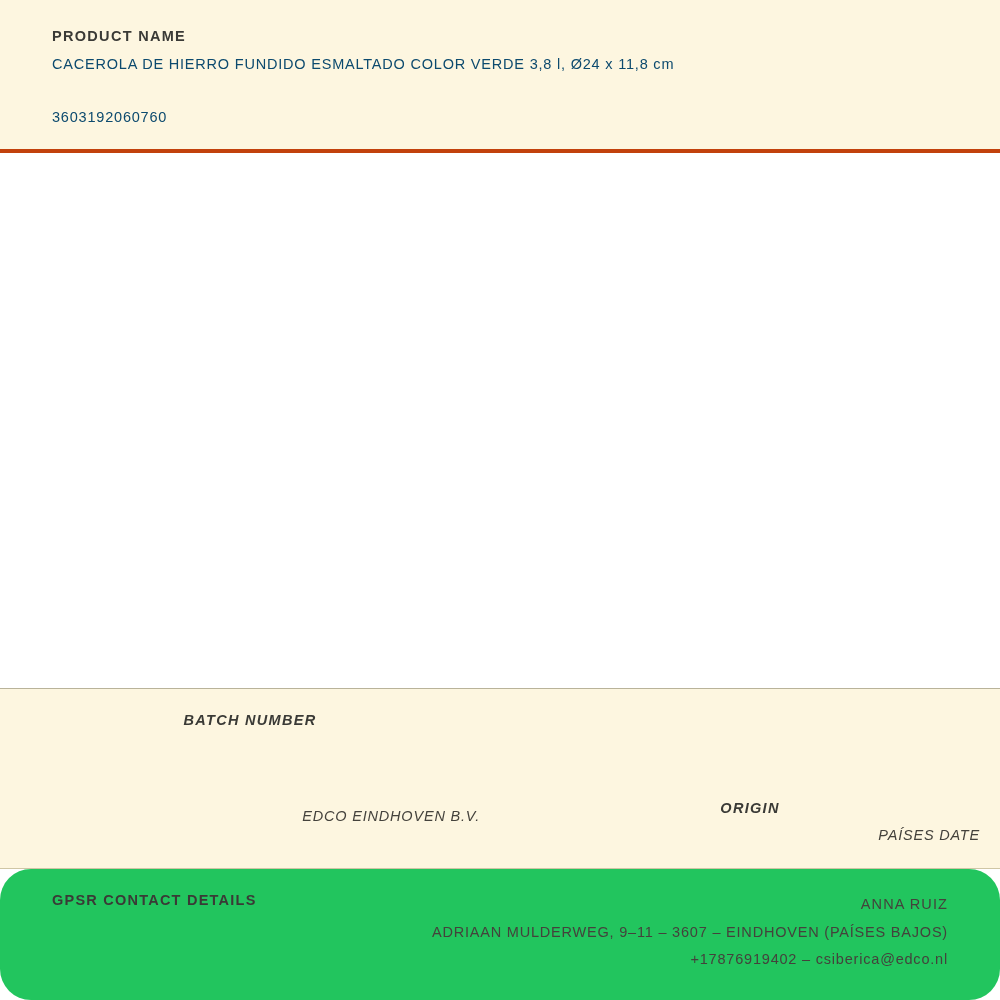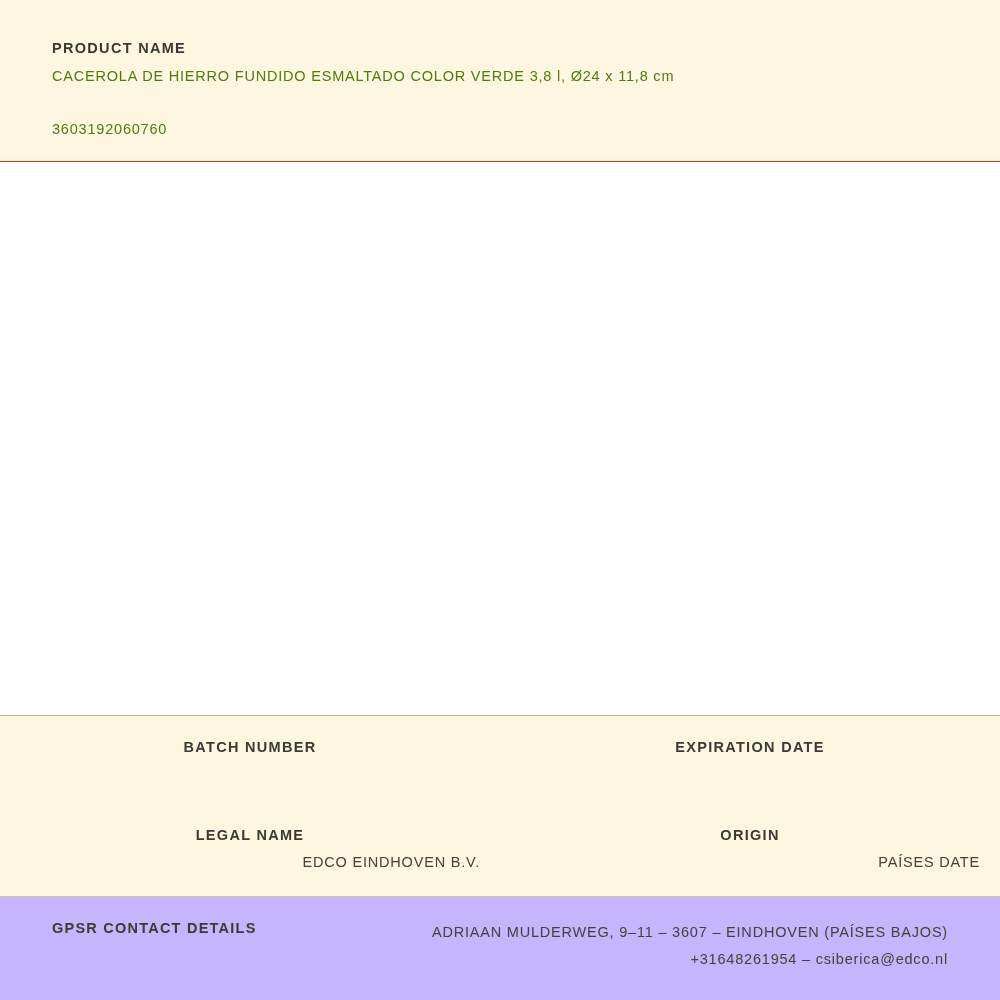--- a/index.html
+++ b/index.html
@@ -18,42 +18,42 @@
     width: 1000px;
     height: 1000px;
     display: flex;
     flex-direction: column;
     position: relative;
   }
 
   
   .header {
     background: #fdf6e0;
-    padding: 40px 0 22px 0;
-    border-bottom: 1px solid #c2410c;
+    padding: 28px 0 22px 0;
+    border-bottom: 4px solid #c2410c;
     box-sizing: border-box;
   }
   .header-inner {
     padding-left: 52px;
     padding-right: 52px;
   }
   .field-label {
     font-size: 14.5px;
     font-weight: 700;
     letter-spacing: 0.09em;
     color: #3a3a36;
     text-transform: uppercase;
     margin: 0 0 10px 0;
     line-height: 1.2;
   }
   .field-value {
     font-size: 14.5px;
     font-weight: 400;
     letter-spacing: 0.055em;
-    color: #4d7c0f;
+    color: #0c4a6e;
     margin: 0;
     line-height: 1.3;
   }
   .gap-block {
     height: 34px;
   }
 
   
   .media-area {
     flex: 1 1 auto;
@@ -61,20 +61,21 @@
     border-bottom: 1px solid #b9b39a;
     position: relative;
   }
 
   
   .details {
     background: #fdf6e0;
     border-bottom: 1px solid #cfc6a5;
     padding: 22px 0 24px 0;
     box-sizing: border-box;
+    font-style: italic;
   }
   .details-row {
     display: flex;
     width: 100%;
   }
   .details-col {
     flex: 1 1 50%;
     text-align: center;
     padding: 0 20px;
     box-sizing: border-box;
@@ -97,26 +98,27 @@
     margin: 8px 0 0 0;
     min-height: 17px;
     text-align: right;
   }
   .details-spacer {
     height: 44px;
   }
 
   
   .footer {
-    background: #c4b5fd;
+    background: #22c55e;
     padding: 22px 52px 26px 52px;
     box-sizing: border-box;
     display: flex;
     justify-content: space-between;
     align-items: flex-start;
+    border-radius: 31px;
   }
   .footer-label {
     font-size: 14.5px;
     font-weight: 700;
     letter-spacing: 0.085em;
     text-transform: uppercase;
     color: #3a3a36;
     line-height: 1.3;
     white-space: nowrap;
   }
@@ -150,40 +152,39 @@
 
   <div class="media-area"></div>
 
   <div class="details">
     <div class="details-row">
       <div class="details-col">
         <div class="col-label">BATCH NUMBER</div>
         <div class="col-value"></div>
       </div>
       <div class="details-col">
-        <div class="col-label">EXPIRATION DATE</div>
         <div class="col-value"></div>
       </div>
     </div>
 
     <div class="details-spacer"></div>
 
     <div class="details-row">
       <div class="details-col">
-        <div class="col-label">LEGAL NAME</div>
         <div class="col-value">EDCO EINDHOVEN B.V.</div>
       </div>
       <div class="details-col">
         <div class="col-label">ORIGIN</div>
         <div class="col-value">PAÍSES DATE</div>
       </div>
     </div>
   </div>
 
   <div class="footer">
     <div class="footer-label">GPSR CONTACT DETAILS</div>
     <div class="footer-right">
+      <div class="footer-contact-name">ANNA RUIZ</div>
       <div>ADRIAAN MULDERWEG, 9–11 – 3607 – EINDHOVEN (PAÍSES BAJOS)</div>
-      <div>+31648261954 – csiberica@edco.nl</div>
+      <div>+17876919402 – csiberica@edco.nl</div>
     </div>
   </div>
 
 </div>
 
 </body></html>

